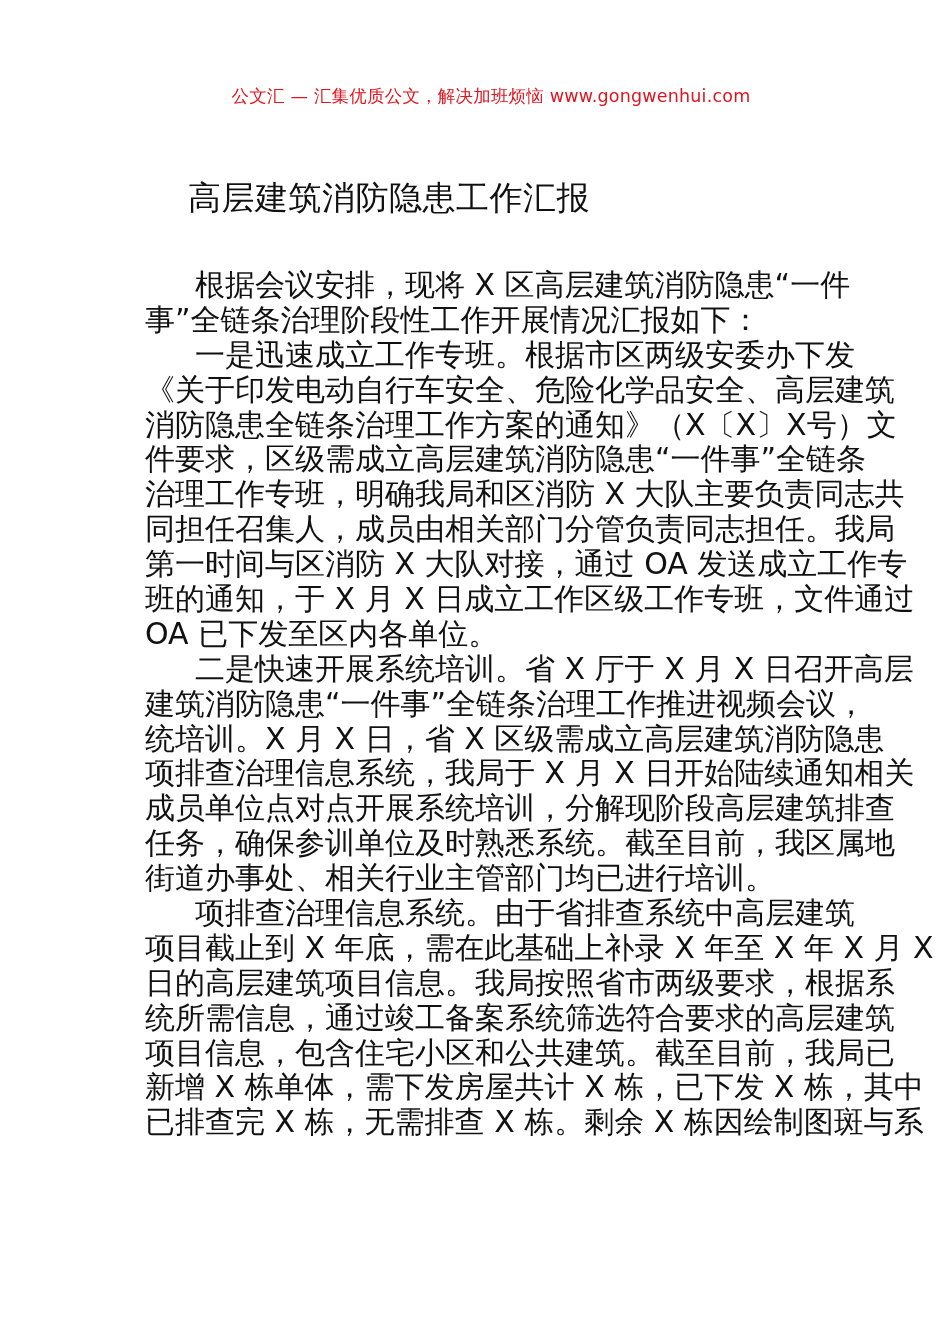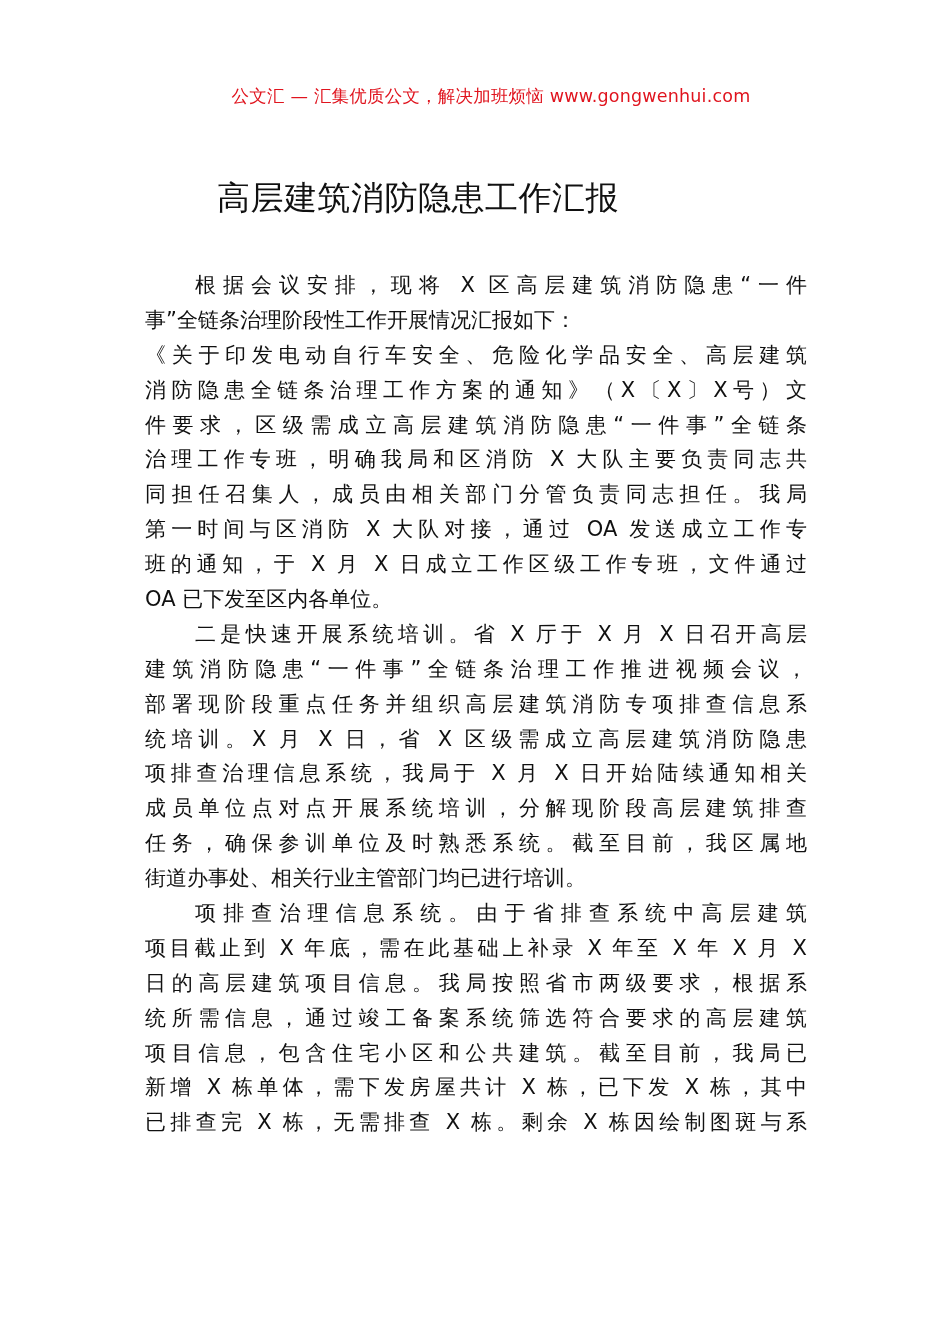--- a/index.html
+++ b/index.html
@@ -6,26 +6,26 @@
     body { width: 950px; height: 1344px; position: relative; overflow: hidden; }
     .page { position: absolute; left: 0; top: 0; width: 950px; height: 1344px; background: #ffffff; }
     .header-banner {
       position: absolute; left: 0; top: 84px; width: 950px; text-align: center;
       font-family: "DejaVu Sans", "Liberation Sans", sans-serif;
       font-size: 17.5px; color: #e0141e; letter-spacing: 0.2px; white-space: nowrap; padding-left: 16px;
     }
     .doc-title {
       position: absolute; left: 0; top: 176px; width: 778px; text-align: center;
       font-family: "DejaVu Sans", "Liberation Sans", sans-serif;
-      font-size: 33px; color: #111111; white-space: nowrap; letter-spacing: 0.5px; padding-left: 29px;
+      font-size: 33px; color: #111111; white-space: nowrap; letter-spacing: 0.5px;
     }
     .body-text {
       position: absolute; left: 145px; top: 268px; width: 662px;
       font-family: "DejaVu Sans", "Liberation Serif", sans-serif;
-      font-size: 21px; color: #111111;
+      font-size: 30px; color: #111111;
     }
     .line {
       height: 34.9px; line-height: 34.9px; white-space: nowrap;
       text-align: justify; text-align-last: justify; display: block;
     }
     .line.indent { padding-left: 50px; }
     .line.last { text-align-last: left; }
   </style>
 </head>
 <body>
@@ -35,32 +35,32 @@
   <div class="header-banner">公文汇 — 汇集优质公文，解决加班烦恼 www.gongwenhui.com</div>
 
   <div class="doc-title">高层建筑消防隐患工作汇报</div>
 
   <div class="body-text">
 
     <span class="line indent">根据会议安排，现将 X 区高层建筑消防隐患“一件</span>
     <span class="line last">事”全链条治理阶段性工作开展情况汇报如下：</span>
 
 
+    <span class="line indent">一是迅速成立工作专班。根据市区两级安委办下发</span>
     <span class="line">《关于印发电动自行车安全、危险化学品安全、高层建筑</span>
     <span class="line">消防隐患全链条治理工作方案的通知》（X〔X〕X号）文</span>
     <span class="line">件要求，区级需成立高层建筑消防隐患“一件事”全链条</span>
     <span class="line">治理工作专班，明确我局和区消防 X 大队主要负责同志共</span>
     <span class="line">同担任召集人，成员由相关部门分管负责同志担任。我局</span>
     <span class="line">第一时间与区消防 X 大队对接，通过 OA 发送成立工作专</span>
     <span class="line">班的通知，于 X 月 X 日成立工作区级工作专班，文件通过</span>
     <span class="line last">OA 已下发至区内各单位。</span>
 
     <span class="line indent">二是快速开展系统培训。省 X 厅于 X 月 X 日召开高层</span>
     <span class="line">建筑消防隐患“一件事”全链条治理工作推进视频会议，</span>
-    <span class="line">部署现阶段重点任务并组织高层建筑消防专项排查信息系</span>
     <span class="line">统培训。X 月 X 日，省 X 区级需成立高层建筑消防隐患</span>
     <span class="line">项排查治理信息系统，我局于 X 月 X 日开始陆续通知相关</span>
     <span class="line">成员单位点对点开展系统培训，分解现阶段高层建筑排查</span>
     <span class="line">任务，确保参训单位及时熟悉系统。截至目前，我区属地</span>
     <span class="line last">街道办事处、相关行业主管部门均已进行培训。</span>
 
     <span class="line indent">项排查治理信息系统。由于省排查系统中高层建筑</span>
     <span class="line">项目截止到 X 年底，需在此基础上补录 X 年至 X 年 X 月 X</span>
     <span class="line">日的高层建筑项目信息。我局按照省市两级要求，根据系</span>
     <span class="line">统所需信息，通过竣工备案系统筛选符合要求的高层建筑</span>

